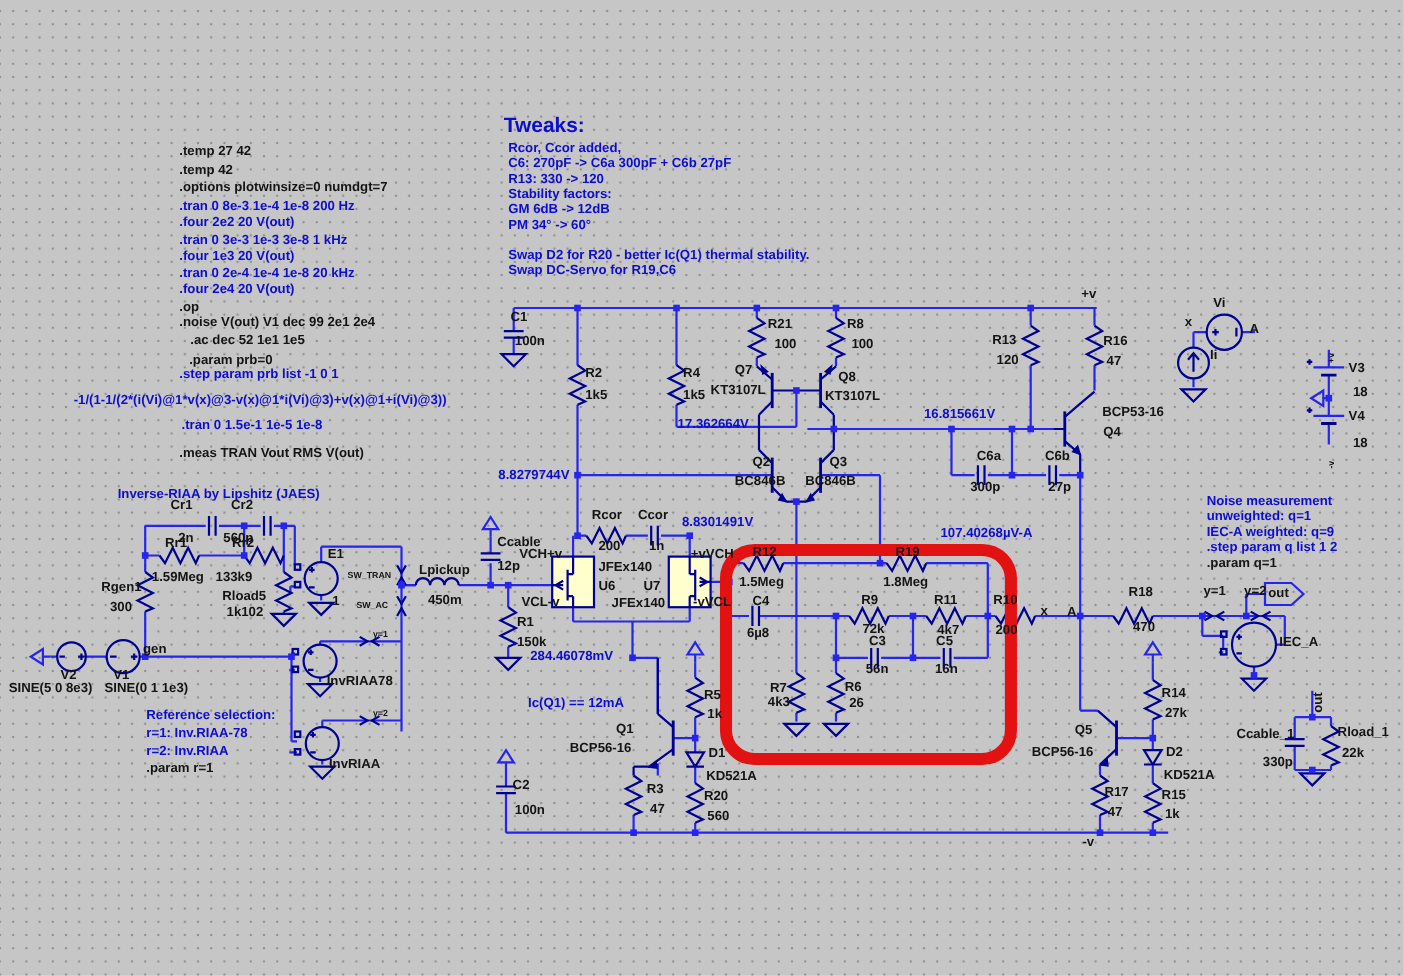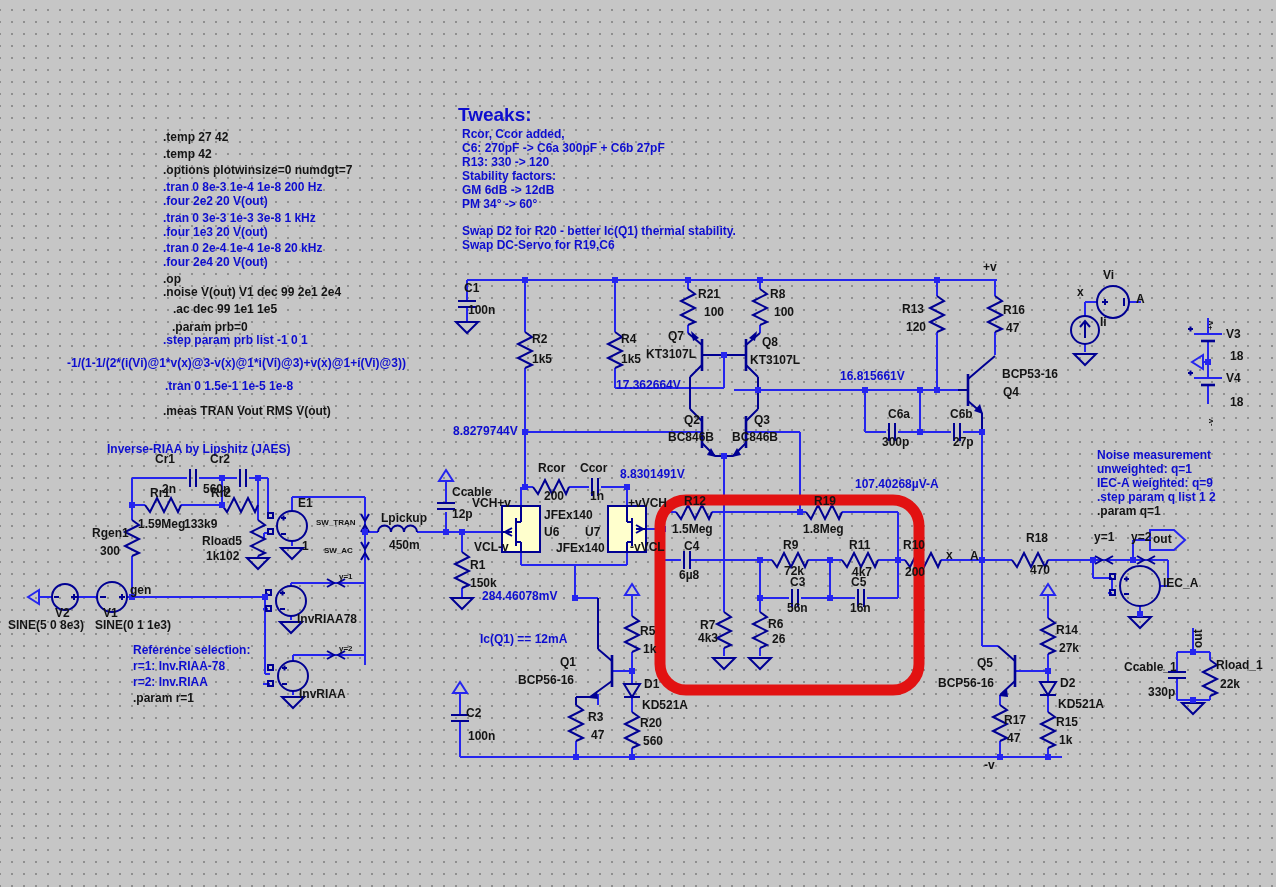--- a/index.html
+++ b/index.html
@@ -352,21 +352,21 @@
 <div class="t" style="left:163px;top:148px">.temp 42</div>
 <div class="t" style="left:163px;top:164px">.options plotwinsize=0 numdgt=7</div>
 <div class="t b" style="left:163px;top:181px">.tran 0 8e-3 1e-4 1e-8 200 Hz</div>
 <div class="t b" style="left:163px;top:195px">.four 2e2 20 V(out)</div>
 <div class="t b" style="left:163px;top:212px">.tran 0 3e-3 1e-3 3e-8 1 kHz</div>
 <div class="t b" style="left:163px;top:226px">.four 1e3 20 V(out)</div>
 <div class="t b" style="left:163px;top:242px">.tran 0 2e-4 1e-4 1e-8 20 kHz</div>
 <div class="t b" style="left:163px;top:256px">.four 2e4 20 V(out)</div>
 <div class="t" style="left:163px;top:273px">.op</div>
 <div class="t" style="left:163px;top:286px">.noise V(out) V1 dec 99 2e1 2e4</div>
-<div class="t" style="left:173px;top:303px">.ac dec 99 1e1 1e5</div>
+<div class="t" style="left:173px;top:303px">.ac dec 52 1e1 1e5</div>
 <div class="t" style="left:172px;top:321px">.param prb=0</div>
 <div class="t b" style="left:163px;top:334px">.step param prb list -1 0 1</div>
 <div class="t b" style="left:67px;top:357px">-1/(1-1/(2*(i(Vi)@1*v(x)@3-v(x)@1*i(Vi)@3)+v(x)@1+i(Vi)@3))</div>
 <div class="t b" style="left:165px;top:380px">.tran 0 1.5e-1 1e-5 1e-8</div>
 <div class="t" style="left:163px;top:405px">.meas TRAN Vout RMS V(out)</div>
 
 <div class="t b big" style="left:458px;top:108px">Tweaks:</div>
 <div class="t b" style="left:462px;top:128px">Rcor, Ccor added,</div>
 <div class="t b" style="left:462px;top:142px">C6: 270pF -&gt; C6a 300pF + C6b 27pF</div>
 <div class="t b" style="left:462px;top:156px">R13: 330 -&gt; 120</div>
@@ -466,21 +466,21 @@
 <div class="t" style="left:470px;top:577px">150k</div>
 <div class="t" style="left:381px;top:512px">Lpickup</div>
 <div class="t" style="left:389px;top:539px">450m</div>
 <div class="t" style="left:155px;top:453px">Cr1</div>
 <div class="t" style="left:162px;top:483px">2n</div>
 <div class="t" style="left:210px;top:453px">Cr2</div>
 <div class="t" style="left:203px;top:483px">560p</div>
 <div class="t" style="left:150px;top:487px">Rr1</div>
 <div class="t" style="left:138px;top:518px">1.59Meg</div>
 <div class="t" style="left:211px;top:487px">Rr2</div>
-<div class="t" style="left:184px;top:518px">133k9</div>
+<div class="t" style="left:196px;top:518px">133k9</div>
 <div class="t" style="left:92px;top:527px">Rgen1</div>
 <div class="t" style="left:100px;top:545px">300</div>
 <div class="t" style="left:202px;top:535px">Rload5</div>
 <div class="t" style="left:206px;top:550px">1k102</div>
 <div class="t" style="left:298px;top:497px">E1</div>
 <div class="t" style="left:302px;top:540px">1</div>
 <div class="t" style="left:55px;top:607px">V2</div>
 <div class="t" style="left:8px;top:619px">SINE(5 0 8e3)</div>
 <div class="t" style="left:103px;top:607px">V1</div>
 <div class="t" style="left:95px;top:619px">SINE(0 1 1e3)</div>

